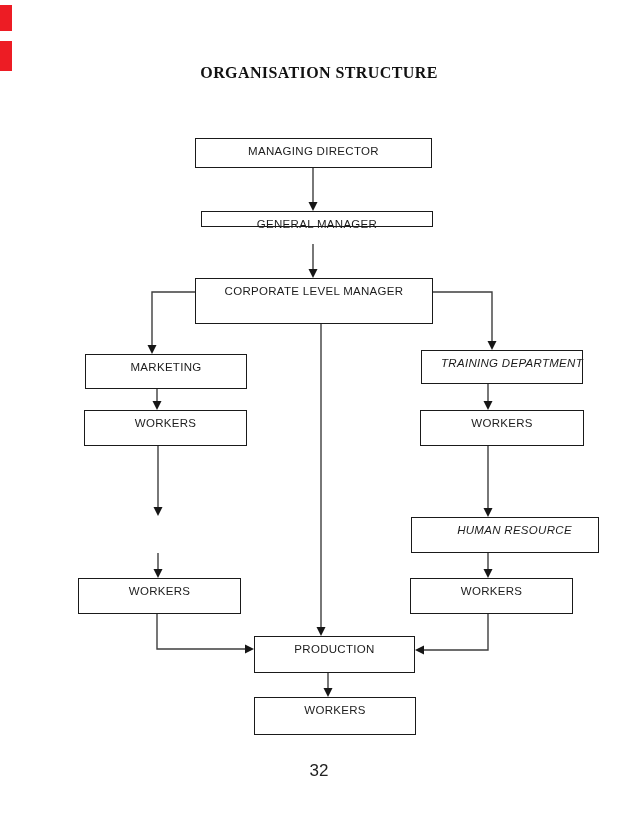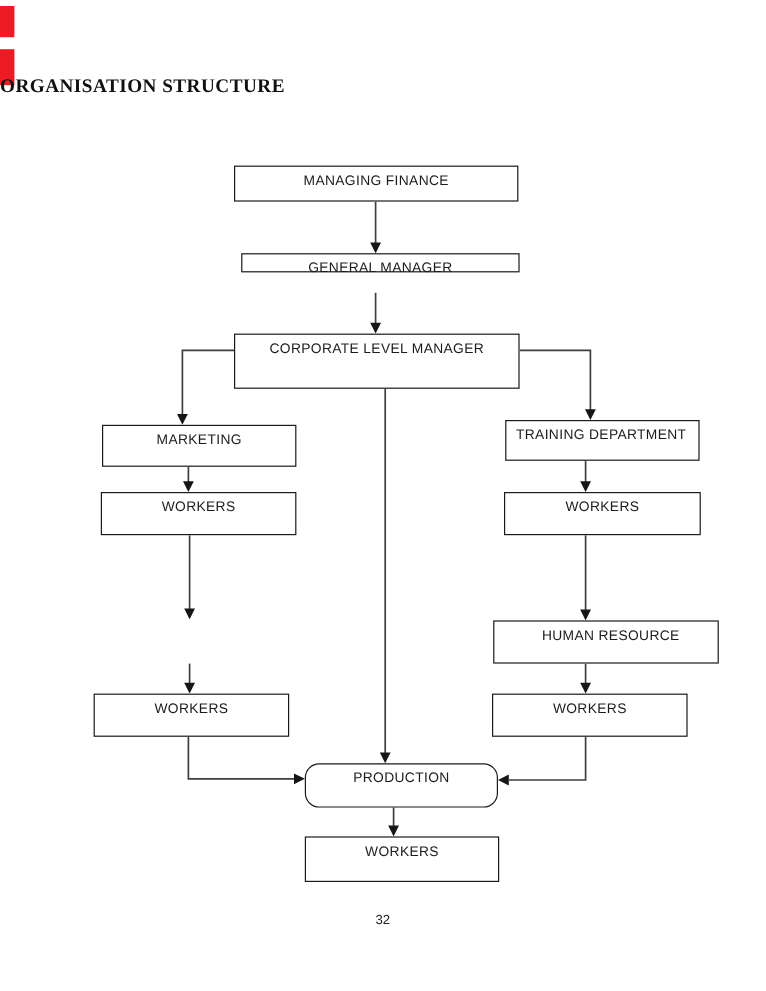--- a/index.html
+++ b/index.html
@@ -21,20 +21,21 @@
     width: 12px;
     background: #ed1c24;
   }
   .edge-mark.m1 { top: 5px;  height: 26px; }
   .edge-mark.m2 { top: 41px; height: 30px; }
   .doc-title {
     position: absolute;
     top: 64px;
     left: 0;
     width: 100%;
+    text-align: center;
     font-family: "Liberation Serif", serif;
     font-weight: bold;
     font-size: 16px;
     letter-spacing: 0.4px;
     color: #111111;
   }
   .connector-layer {
     position: absolute;
     left: 0;
     top: 0;
@@ -57,29 +58,30 @@
     background: #ffffff;
     padding-top: 6px;
     text-align: center;
     font-size: 11.5px;
     letter-spacing: 0.3px;
     color: #1c1c1c;
     white-space: nowrap;
   }
   .node.align-left {
     text-align: left;
-    padding-left: 8px;
+    padding-left: 19px;
+    font-style: italic;
   }
   .page-number {
     position: absolute;
     top: 761px;
     left: 0;
     width: 100%;
     text-align: center;
-    font-size: 11px;
+    font-size: 17px;
     color: #222222;
   }
 </style>
 </head>
 <body>
 
 <div class="page">
 
   <div class="edge-mark m1"></div>
   <div class="edge-mark m2"></div>
@@ -152,40 +154,40 @@
       <path d="M488,614 V650 H424"></path>
       <polygon points="415,650 424,645.5 424,654.5"></polygon>
     </g>
 
     <g>
       <line x1="328" y1="673" x2="328" y2="689"></line>
       <polygon points="328,697 323.5,688 332.5,688"></polygon>
     </g>
   </svg>
 
-  <div class="node" style="left:195px; top:138px; width:237px; height:30px;">MANAGING FINANCE</div>
+  <div class="node" style="left:195px; top:138px; width:237px; height:30px;">MANAGING DIRECTOR</div>
 
   <div class="node" style="left:201px; top:211px; width:232px; height:16px;">GENERAL MANAGER</div>
 
   <div class="node" style="left:195px; top:278px; width:238px; height:46px;">CORPORATE LEVEL MANAGER</div>
 
   <div class="node" style="left:85px; top:354px; width:162px; height:35px;">MARKETING</div>
 
   <div class="node" style="left:84px; top:410px; width:163px; height:36px;">WORKERS</div>
 
   <div class="node align-left" style="left:421px; top:350px; width:162px; height:34px;">TRAINING DEPARTMENT</div>
 
   <div class="node" style="left:420px; top:410px; width:164px; height:36px;">WORKERS</div>
 
 
   <div class="node" style="left:78px; top:578px; width:163px; height:36px;">WORKERS</div>
 
   <div class="node align-left" style="left:411px; top:517px; width:188px; height:36px;text-align:center;">HUMAN RESOURCE</div>
 
   <div class="node" style="left:410px; top:578px; width:163px; height:36px;">WORKERS</div>
 
-  <div class="node" style="left:254px; top:636px; width:161px; height:37px;border-radius:12px;">PRODUCTION</div>
+  <div class="node" style="left:254px; top:636px; width:161px; height:37px;">PRODUCTION</div>
 
   <div class="node" style="left:254px; top:697px; width:162px; height:38px;">WORKERS</div>
 
   <div class="page-number">32</div>
 
 </div>
 
 </body></html>

